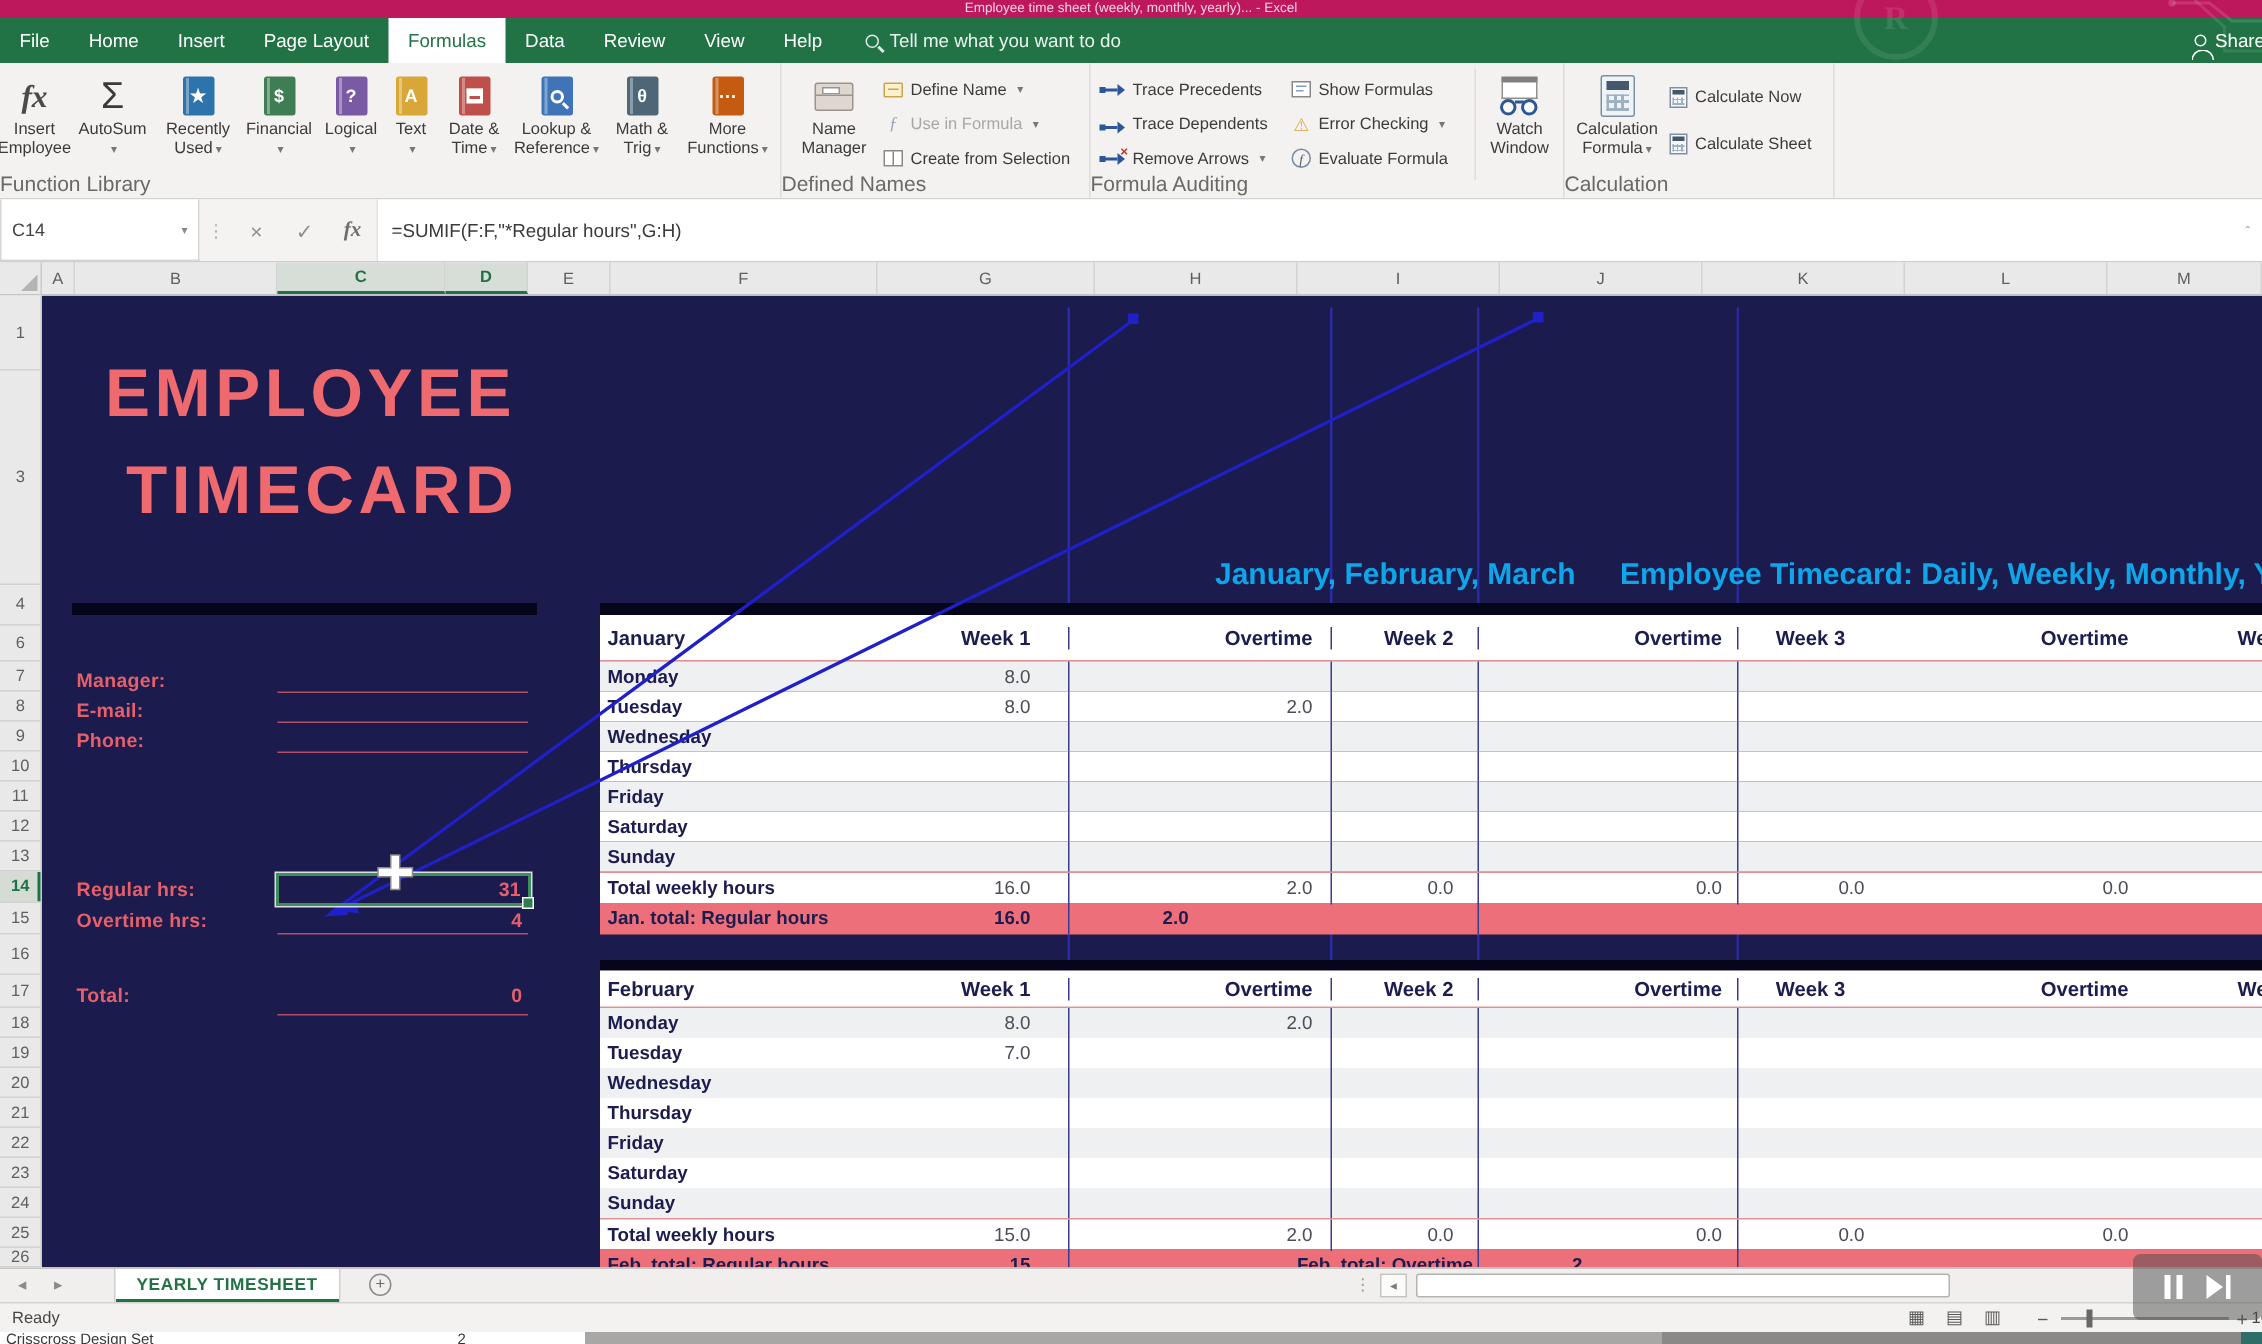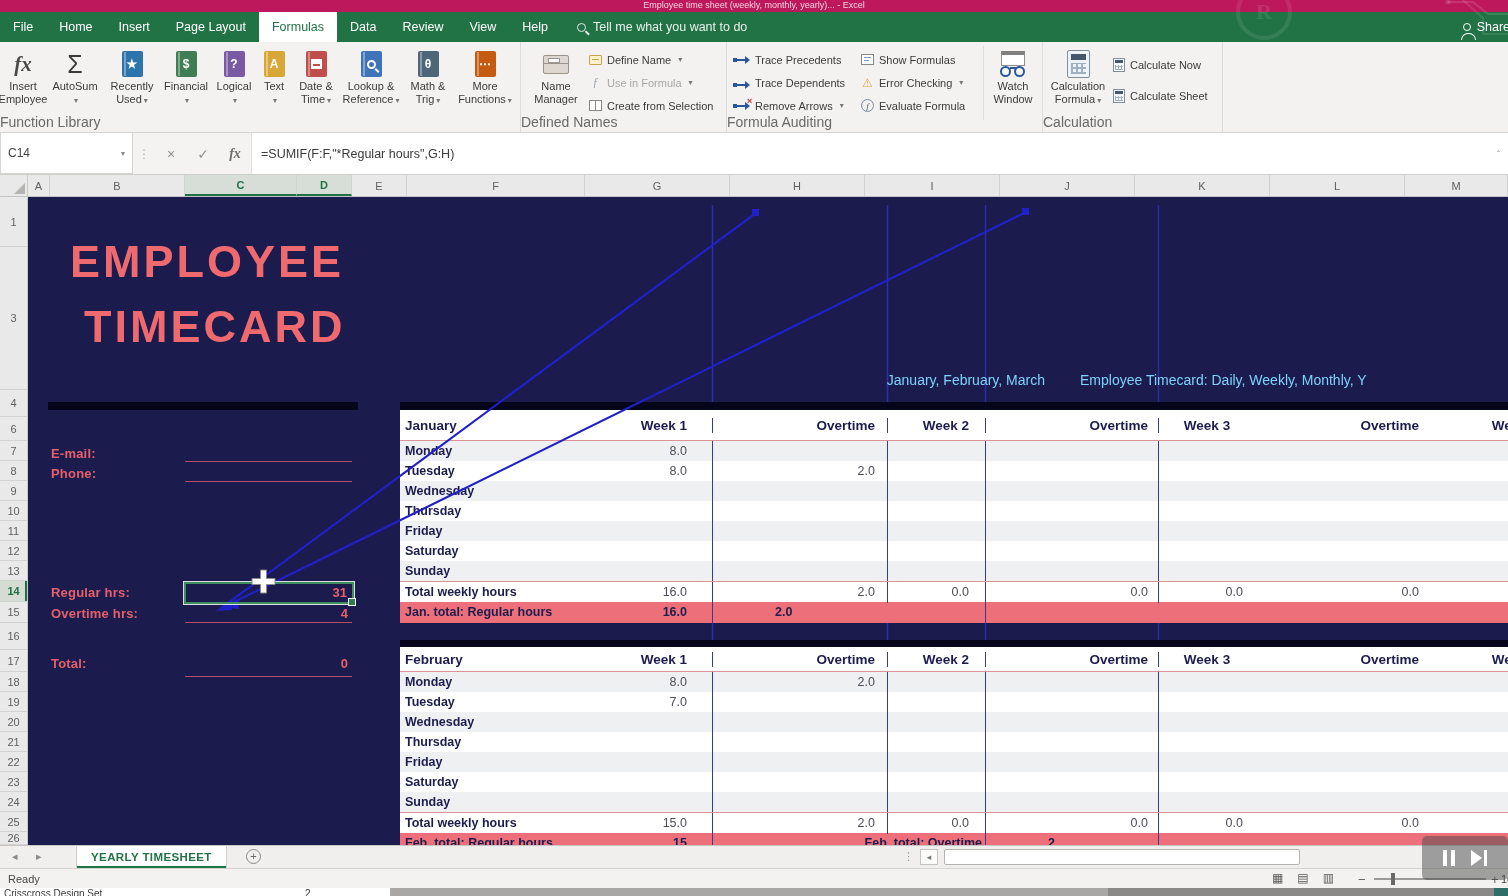--- a/index.html
+++ b/index.html
@@ -103,21 +103,21 @@
   .svgo{position:absolute;left:0;top:0;z-index:4;pointer-events:none}
   .bigtitle{position:absolute;color:#ee6a6f;font-weight:bold;letter-spacing:3px;font-size:45px;z-index:2;white-space:nowrap}
   .blackbar{position:absolute;background:#06061a;z-index:2}
   .fields{position:absolute;left:0;top:246px;width:360px;z-index:2}
   .frow{position:relative;height:20px}
   .flabel{position:absolute;left:23px;top:3px;font-size:13px;font-weight:bold;color:#e5606a;letter-spacing:.2px}
   .fline{position:absolute;left:157px;width:167px;bottom:1px;border-bottom:1px solid #b14f68}
   .statlabel{position:absolute;left:23px;font-size:13px;font-weight:bold;color:#e5606a;z-index:2;letter-spacing:.2px}
   .statval{position:absolute;font-size:13px;font-weight:bold;color:#e5606a;z-index:2;text-align:right}
   .statline{position:absolute;left:157px;width:167px;border-bottom:1px solid #b14f68;z-index:2}
-  .band{position:absolute;top:175px;color:#7dd3fc;font-weight:normal;font-size:14px;z-index:2;white-space:nowrap}
+  .band{position:absolute;top:175px;color:#0ea5e9;font-weight:bold;font-size:20px;z-index:2;white-space:nowrap}
   .selbox{position:absolute;left:156px;top:385px;width:170px;height:22px;border:2px solid #3e8e5e;outline:1px solid rgba(255,255,255,.85);z-index:6}
   .selbox::after{content:"";position:absolute;right:-4px;bottom:-4px;width:6px;height:6px;background:#2e7d4f;border:1px solid #fff}
   .selval{position:absolute;right:5px;top:1px;font-size:13px;font-weight:bold;color:#e5606a}
   .cursor{position:absolute;left:222px;top:371px;z-index:7}
 
   
   .tbl{position:absolute;left:372px;width:1148px;z-index:3}
   .tbk{height:8px;background:#06061a}
   .tbk.f{height:7px}
   .thead,.trow,.ttot{display:grid;grid-template-columns:160px 152px 175px 98px 173px 97px 170px 123px;background:#fff}
@@ -484,20 +484,24 @@
     </svg>
 
     <div class="bigtitle" style="left:42px;top:39px">EMPLOYEE</div>
     <div class="bigtitle" style="left:56px;top:104px">TIMECARD</div>
 
     <div class="blackbar" style="left:20px;top:205px;width:310px;height:8px"></div>
 
     <div class="fields">
 
 
+        <div class="frow">
+          <span class="flabel">Manager:</span>
+          <span class="fline"></span>
+        </div>
 
         <div class="frow">
           <span class="flabel">E-mail:</span>
           <span class="fline"></span>
         </div>
 
         <div class="frow">
           <span class="flabel">Phone:</span>
           <span class="fline"></span>
         </div>

